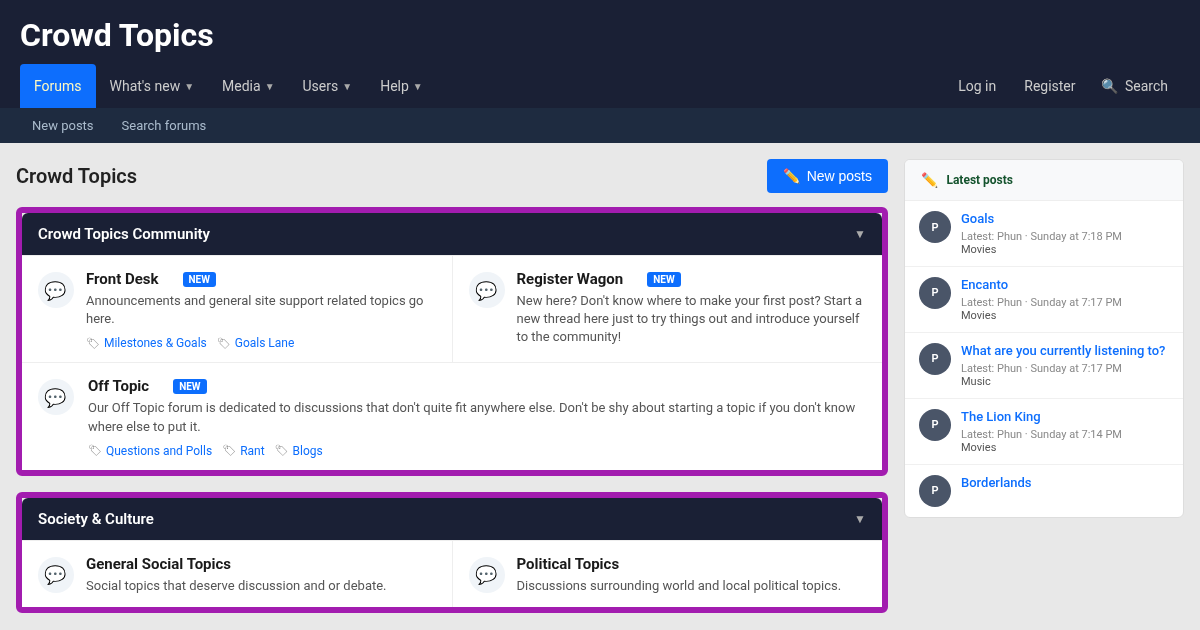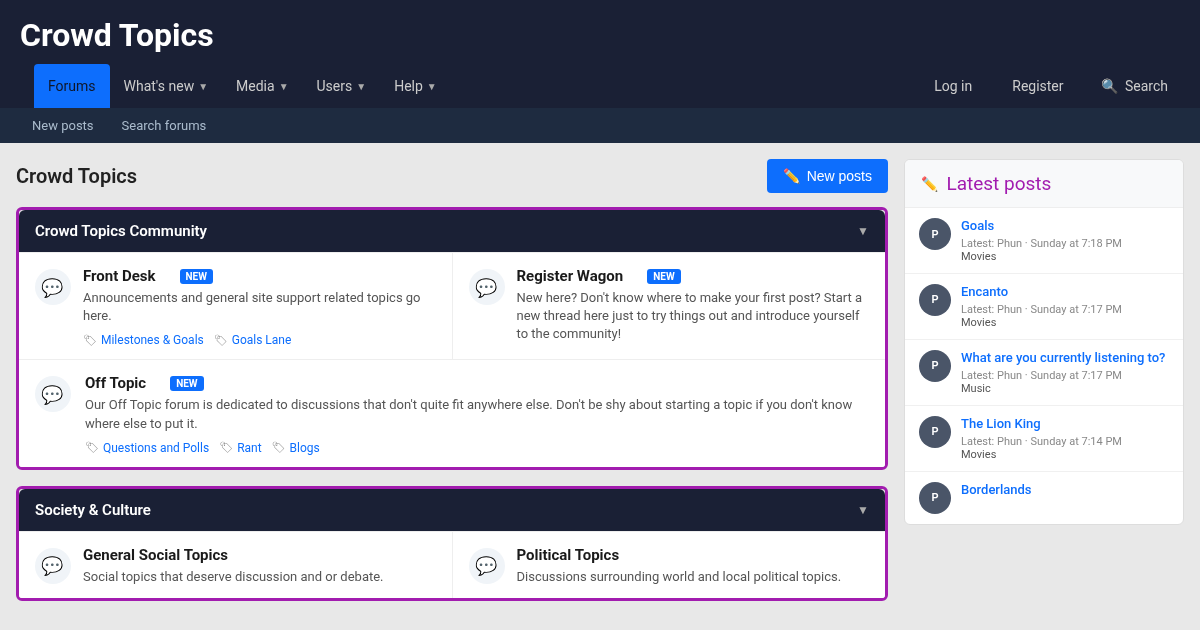--- a/index.html
+++ b/index.html
@@ -1,22 +1,22 @@
 <!DOCTYPE html>
 <html><head>
   <meta charset="utf-8">
   <style>
     * { box-sizing: border-box; margin: 0; padding: 0; }
     body { font-family: -apple-system, BlinkMacSystemFont, 'Segoe UI', Roboto, sans-serif; background: #e8e8e8; font-size: 14px; }
     .brand { color: white; font-size: 32px; font-weight: 700; padding: 16px 20px 10px; display: block; }
     .nav-bar { display: flex; align-items: center; padding: 0 20px; background: #1a2035; }
     .nav-item { color: #ccc; padding: 14px 14px; cursor: pointer; display: flex; align-items: center; gap: 4px; font-size: 14px; text-decoration: none; }
-    .nav-item.active { background: #0d6efd; color: #0f172a; border-radius: 4px 4px 0 0; margin-left: 14px; }
+    .nav-item.active { background: #0d6efd; color: #fef9c3; border-radius: 4px 4px 0 0; }
     .nav-chevron { font-size: 10px; color: #aaa; }
-    .nav-right { margin-left: auto; display: flex; gap: 12px; }
+    .nav-right { margin-left: auto; display: flex; gap: 0; }
     .nav-right .nav-item { color: #ccc; }
     .search-btn { display: flex; align-items: center; gap: 6px; color: #ccc; cursor: pointer; padding: 8px 12px; }
     .search-icon-nav { font-size: 14px; }
 
     
     .sub-nav { background: #1e2b40; padding: 0 20px; display: flex; gap: 4px; }
     .sub-nav-item { color: #aabbcc; padding: 10px 12px; cursor: pointer; font-size: 13px; }
 
     
     .main-wrapper { max-width: 1200px; margin: 0 auto; padding: 16px; display: flex; gap: 16px; }
@@ -27,40 +27,40 @@
     .page-title-row { display: flex; align-items: center; justify-content: space-between; margin-bottom: 14px; }
     .page-title { font-size: 20px; font-weight: 600; color: #222; }
     .new-posts-btn { background: #0d6efd; color: white; border: none; border-radius: 4px; padding: 9px 16px; cursor: pointer; display: flex; align-items: center; gap: 6px; font-size: 14px; }
 
     
     .section-header { background: #1a2035; color: white; padding: 12px 16px; border-radius: 6px 6px 0 0; display: flex; align-items: center; justify-content: space-between; }
     .section-title { font-size: 15px; font-weight: 600; }
     .section-chevron { color: #aaa; font-size: 12px; }
 
     
-    .forum-section { margin-bottom: 16px; border: 3px solid #a21caf; border-radius: 6px; overflow: hidden; }
+    .forum-section { margin-bottom: 16px; border: 6px solid #a21caf; border-radius: 6px; overflow: hidden; }
     .forum-row { background: white; padding: 14px 16px 12px; border-top: 1px solid #eee; display: flex; align-items: flex-start; gap: 14px; }
     .forum-icon { width: 36px; height: 36px; border-radius: 50%; background: #f0f4f8; display: flex; align-items: center; justify-content: center; flex-shrink: 0; margin-top: 2px; color: #666; font-size: 18px; }
     .forum-body { flex: 1; }
     .forum-name { font-size: 15px; font-weight: 700; color: #1a1a1a; display: flex; align-items: center; gap: 24px; }
     .new-badge { background: #0d6efd; color: white; font-size: 10px; font-weight: 700; padding: 2px 6px; border-radius: 3px; }
     .forum-desc { color: #555; font-size: 13px; margin-top: 4px; line-height: 1.4; }
     .forum-tags { display: flex; gap: 10px; margin-top: 8px; flex-wrap: wrap; }
     .forum-tag { color: #0d6efd; font-size: 12px; display: flex; align-items: center; gap: 4px; cursor: pointer; }
     .tag-icon { font-size: 11px; color: #888; }
 
     
     .forum-two-col { display: flex; border-top: 1px solid #eee; background: white; }
     .forum-cell-inner { flex: 1; padding: 14px 16px 12px; display: flex; align-items: flex-start; gap: 12px; border-right: 1px solid #eee; }
     .forum-cell-inner:last-child { border-right: none; }
 
     
     .sidebar-card { background: white; border: 1px solid #ddd; border-radius: 6px; overflow: hidden; }
     .sidebar-header { background: #f8f9fa; border-bottom: 1px solid #eee; padding: 12px 16px; display: flex; align-items: center; gap: 8px; }
-    .sidebar-header-title { font-size: 19px; font-weight: 400; color: #a21caf; }
+    .sidebar-header-title { font-size: 12px; font-weight: 700; color: #14532d; }
     .pencil-icon { color: #666; font-size: 14px; }
     .latest-item { padding: 10px 14px; border-bottom: 1px solid #f0f0f0; display: flex; gap: 10px; align-items: flex-start; }
     .latest-item:last-child { border-bottom: none; }
     .avatar { width: 32px; height: 32px; border-radius: 50%; background: #6c757d; flex-shrink: 0; display: flex; align-items: center; justify-content: center; color: white; font-size: 11px; font-weight: 600; overflow: hidden; }
     .avatar-phun { background: #4a5568; }
     .latest-info { flex: 1; min-width: 0; }
     .latest-title { color: #0d6efd; font-size: 13px; font-weight: 500; cursor: pointer; line-height: 1.3; }
     .latest-meta { color: #888; font-size: 11px; margin-top: 2px; }
     .latest-category { color: #555; font-size: 11px; }
 

